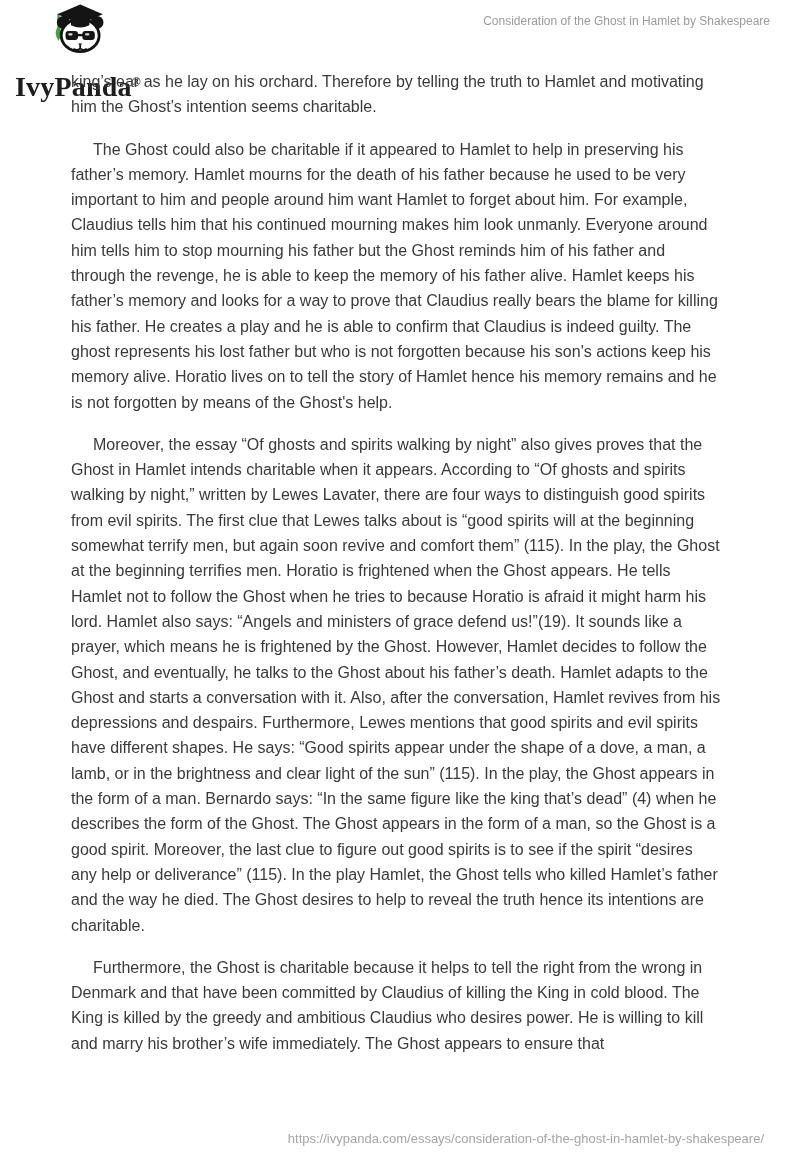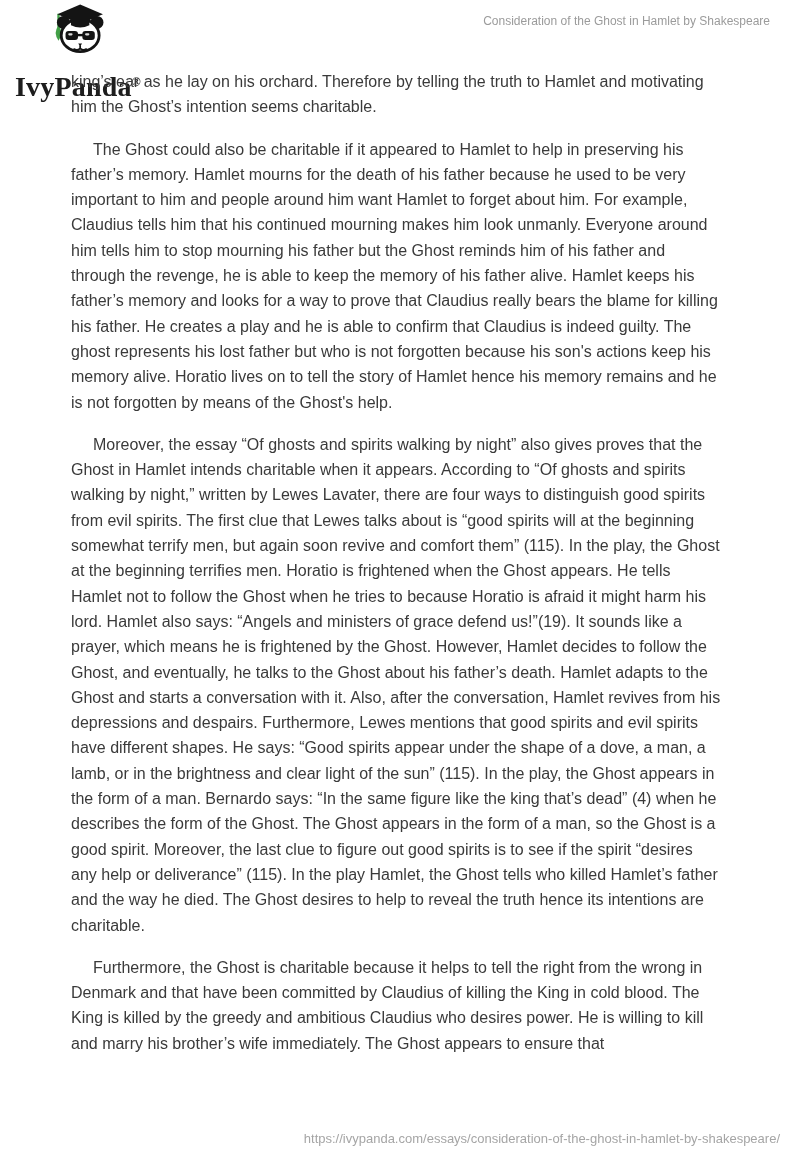--- a/index.html
+++ b/index.html
@@ -64,21 +64,21 @@
   }
   .essay p {
     margin: 0 0 17px 0;
     text-indent: 22px;
   }
   .essay p.continued { text-indent: 0; }
   
   .page-footer {
     position: absolute;
     top: 1129px;
-    right: 20px;
+    right: 36px;
   }
   .source-url {
     font-size: 13px;
     color: #a5a5a5;
     white-space: nowrap;
   }
 </style>
 </head>
 <body>
 

